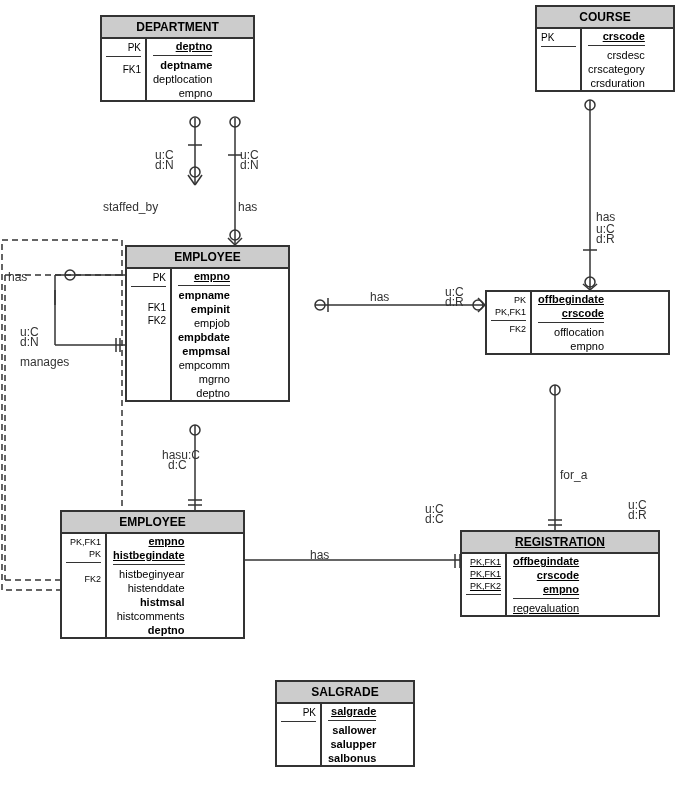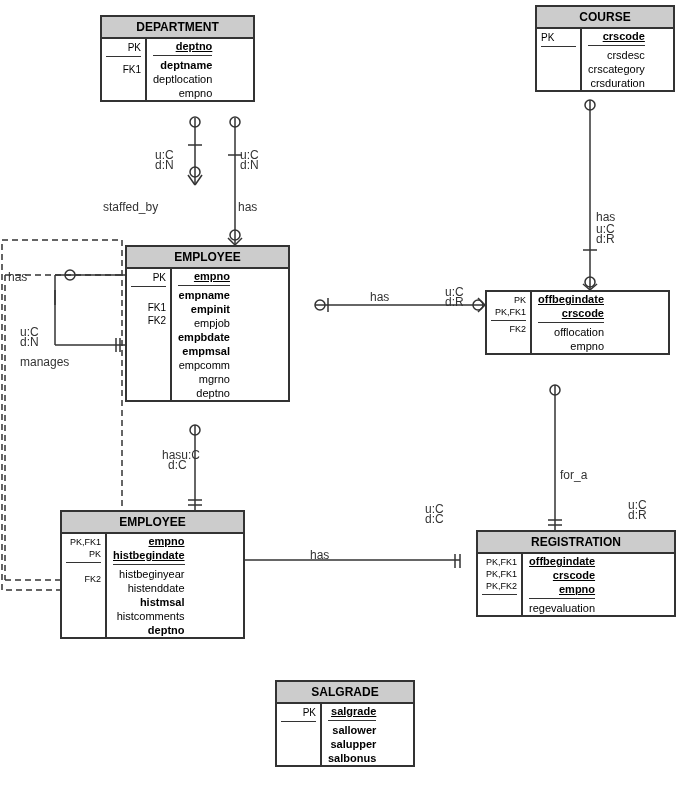--- a/index.html
+++ b/index.html
@@ -282,21 +282,21 @@
         <div class="separator-row"></div>
         <div class="attr-row">histbeginyear</div>
         <div class="attr-row">histenddate</div>
         <div class="attr-row bold-text">histmsal</div>
         <div class="attr-row">histcomments</div>
         <div class="attr-row bold-text">deptno</div>
       </div>
     </div>
   </div>
 
-  <div class="entity" style="top:530px; left:476px; min-width:200px;">
+  <div class="entity" style="top:530px; left:460px; min-width:200px;text-decoration:underline;">
     <div class="entity-header">REGISTRATION</div>
     <div class="entity-body">
       <div class="entity-pk-col" style="font-size:9px;">
         <div class="attr-row"><span>PK,FK1</span></div>
         <div class="attr-row"><span>PK,FK1</span></div>
         <div class="attr-row"><span>PK,FK2</span></div>
         <div class="separator-row"></div>
         <div class="attr-row"> </div>
       </div>
       <div class="entity-attr-col">

